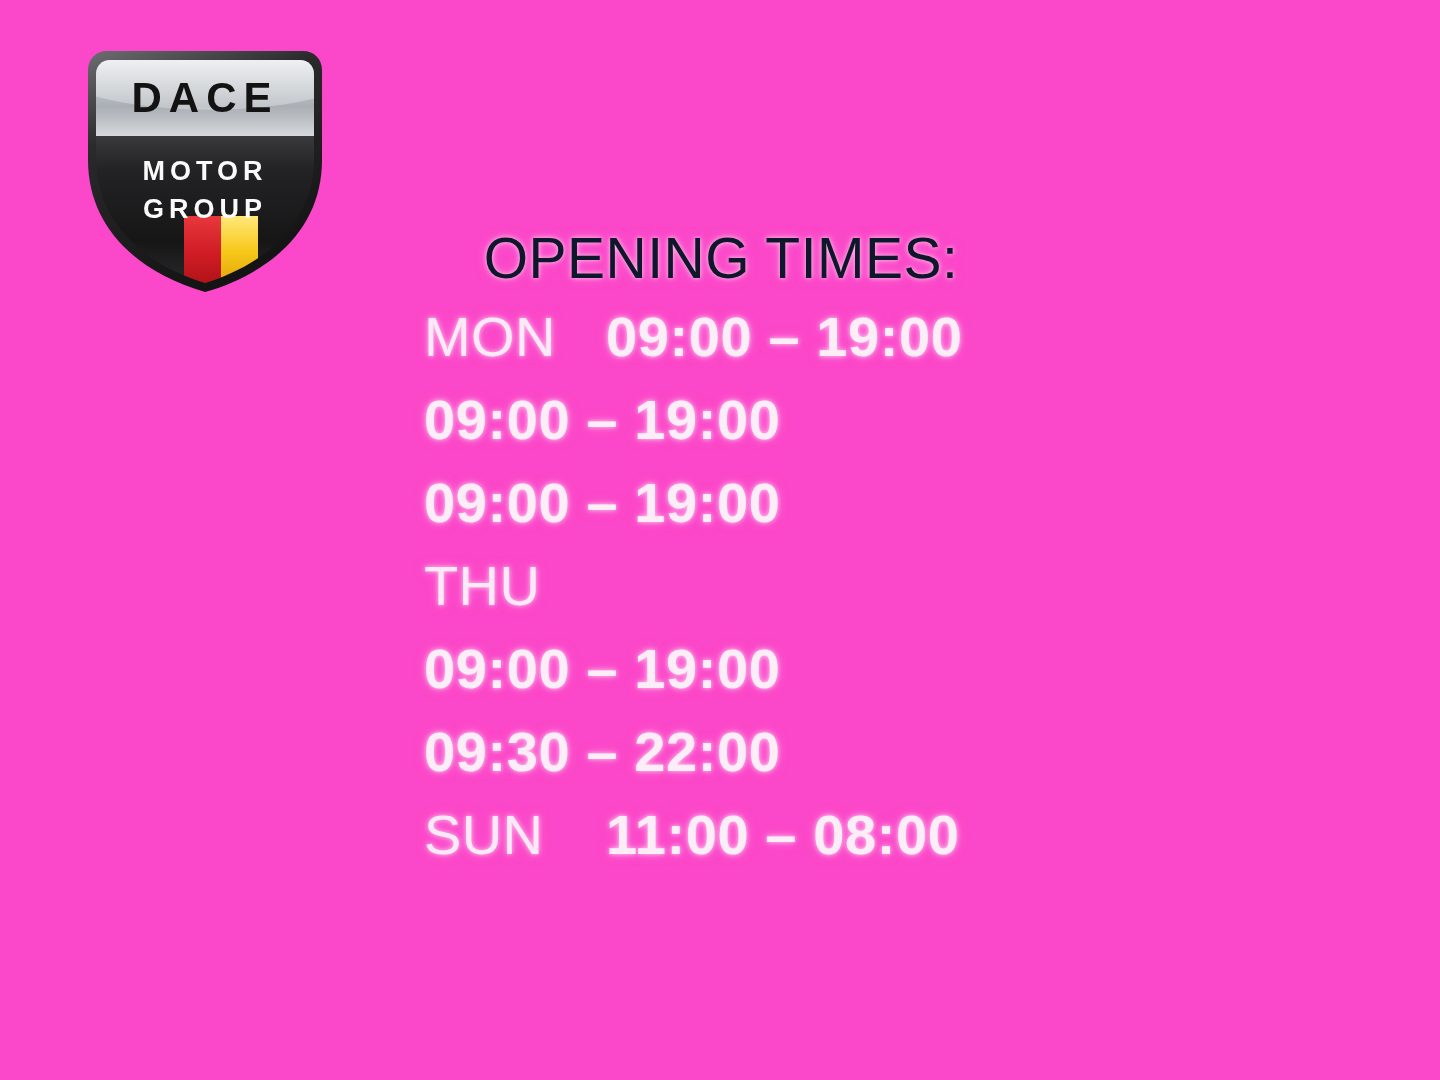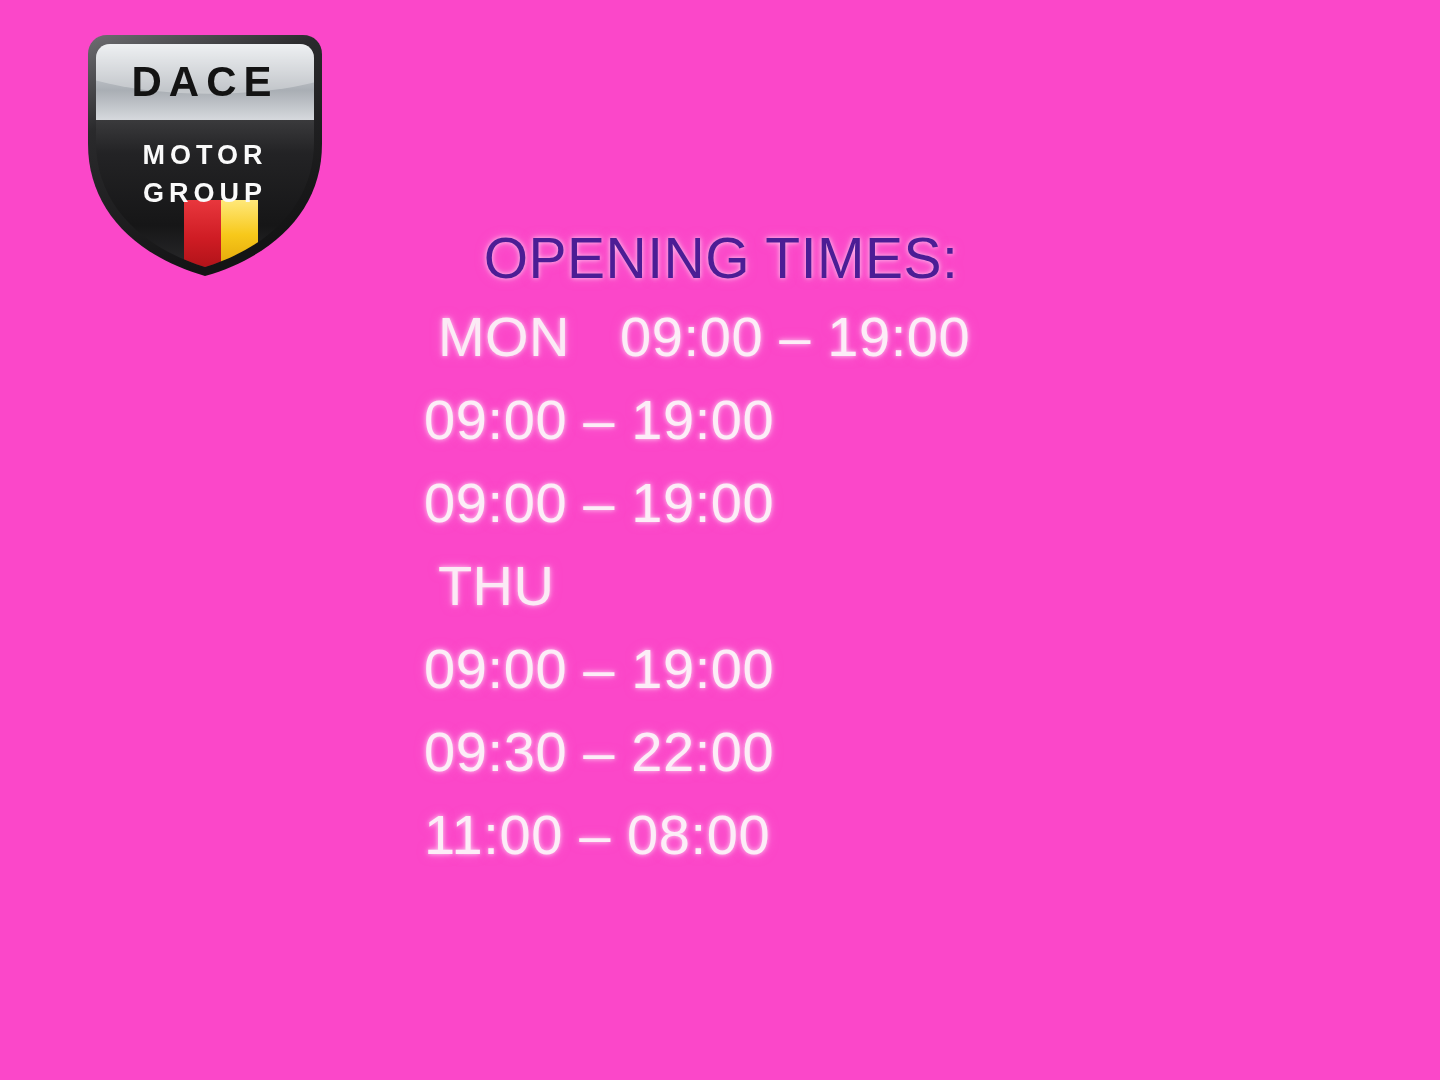--- a/index.html
+++ b/index.html
@@ -35,39 +35,39 @@
     background: #FDFDFD;
     transform: rotate(-19.2deg);
     transform-origin: 0 50%;
     box-shadow: 0 0 2px rgba(255,255,255,0.8);
   }
 
   
   .logo {
     position: absolute;
     left: 76px;
-    top: 24px;
+    top: 40px;
     width: 258px;
     height: 252px;
   }
   .logo svg { display: block; width: 100%; height: 100%; }
 
   
   .times {
     position: absolute;
     left: 424px;
     top: 228px;
     width: 620px;
   }
 
   .heading {
     font-size: 57px;
     font-weight: 400;
     letter-spacing: 0.5px;
-    color: #4c1d95;
+    color: #0f172a;
     text-align: center;
     line-height: 1.08;
     margin: 0 0 14px 0;
     padding-right: 26px;
     text-shadow: 0 0 5px rgba(255,210,240,0.95),
                  0 0 11px rgba(255,150,225,0.55);
     white-space: nowrap;
   }
 
   .row {
@@ -77,26 +77,25 @@
     white-space: nowrap;
   }
   .row .day {
     flex: 0 0 182px;
     font-size: 56px;
     font-weight: 400;
     letter-spacing: 0.4px;
     color: #FBEAF5;
     text-shadow: 0 0 5px rgba(255,210,240,0.95),
                  0 0 11px rgba(255,150,225,0.55);
-    margin-left: 14px;
   }
   .row .hours {
     flex: 0 0 auto;
     font-size: 56px;
-    font-weight: 400;
+    font-weight: 700;
     letter-spacing: 0.6px;
     color: #FCEDF7;
     text-shadow: 0 0 5px rgba(255,215,243,0.95),
                  0 0 11px rgba(255,155,228,0.55);
   }
 </style>
 </head>
 <body>
 
 <div id="poster">
@@ -185,17 +184,18 @@
 
     <div class="row">
       <span class="hours">09:00 – 19:00</span>
     </div>
 
     <div class="row">
       <span class="hours">09:30 – 22:00</span>
     </div>
 
     <div class="row">
+      <span class="day">SUN</span>
       <span class="hours">11:00 – 08:00</span>
     </div>
 
   </div>
 </div>
 
 </body></html>

